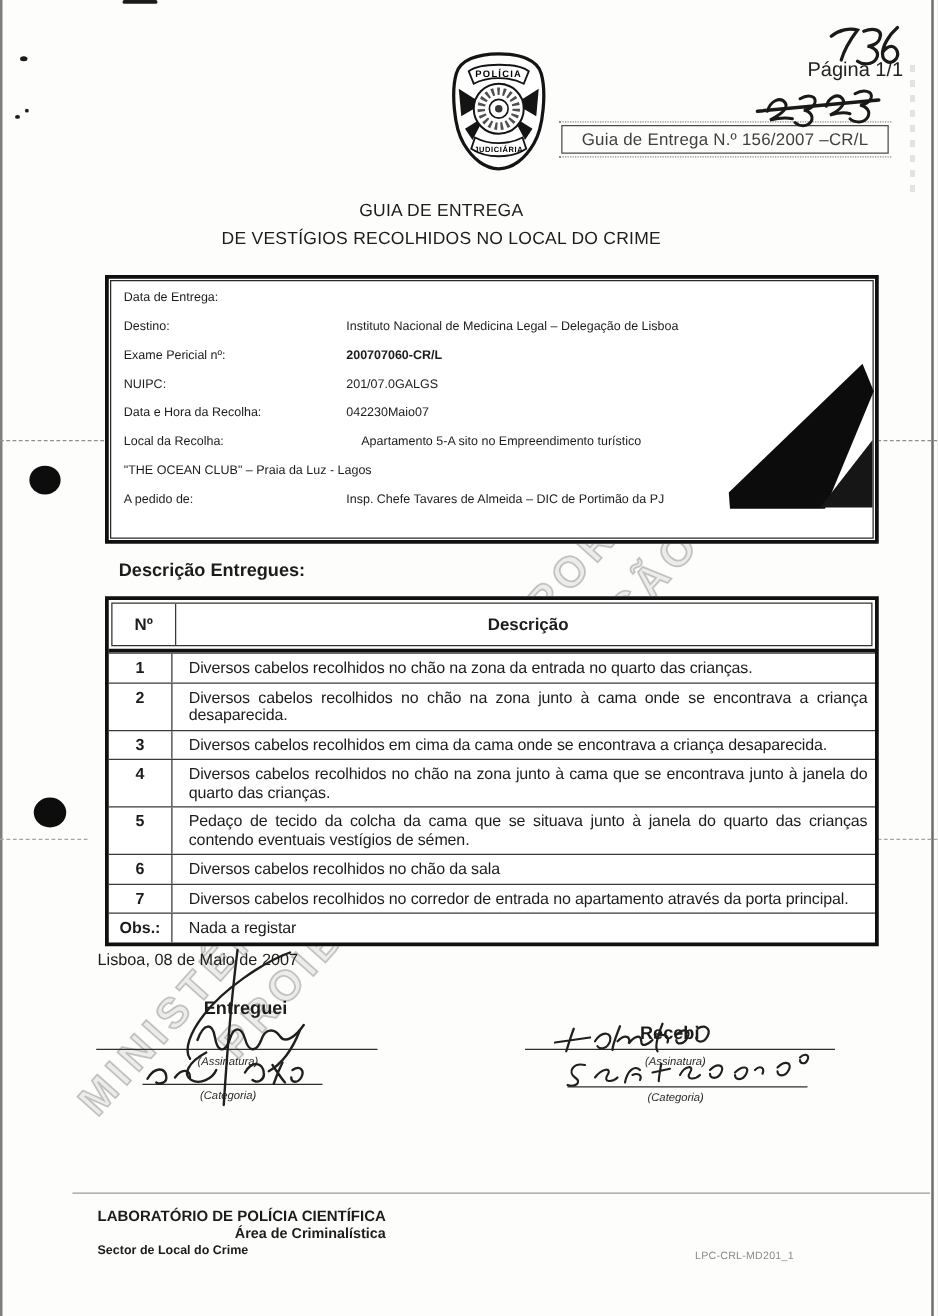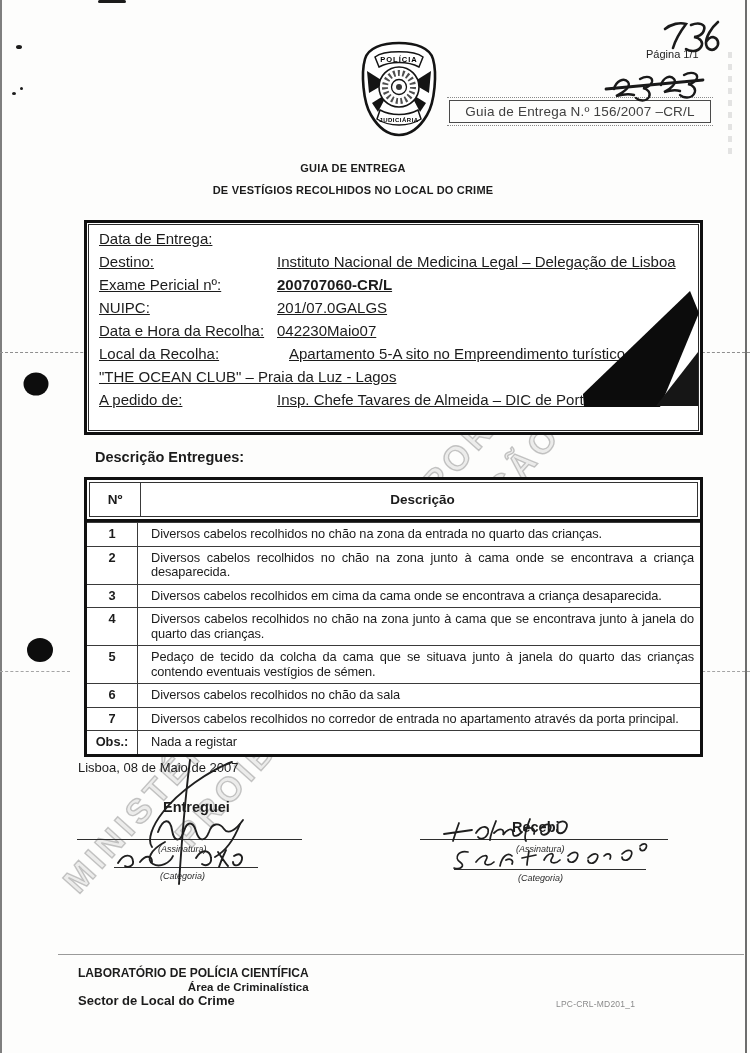--- a/index.html
+++ b/index.html
@@ -4,31 +4,31 @@
 <style>
   html,body{margin:0;padding:0;background:#e8e8e8;}
   .page{
     position:relative;width:750px;height:1053px;margin:0 auto;
     background:#fdfdfc;overflow:hidden;
     font-family:"Liberation Sans","DejaVu Sans",sans-serif;
     color:#1c1c1c;
   }
   .abs{position:absolute;}
   
-  .pagina{font-size:11px;color:#222;}
+  .pagina{font-size:16px;color:#222;}
   .guia-box-outer{border-top:1px dotted #8a8a8a;border-bottom:1px dotted #8a8a8a;padding:2px 2px;}
   .guia-box-inner{border:1px solid #4a4a4a;padding:3px 6px;text-align:center;
     font-size:13.5px;letter-spacing:.2px;color:#404040;white-space:nowrap;}
   .title-wrap{left:30px;top:157px;width:646px;text-align:center;line-height:22px;}
-  .title-line{font-weight:bold;font-size:11px;letter-spacing:.2px;}
+  .title-line{font-weight:normal;font-size:14px;letter-spacing:.2px;}
   
   .info-outer{left:84px;top:220px;width:619px;height:215px;border:3px solid #101010;
     box-sizing:border-box;padding:1px;background:#fff;}
   .info-inner{border:1px solid #2a2a2a;height:100%;box-sizing:border-box;padding:2px 0 0 0;}
-  .info-row{display:flex;padding:0 8px 0 10px;line-height:23px;font-size:15px;text-decoration:underline;}
+  .info-row{display:flex;padding:0 8px 0 10px;line-height:23px;font-size:10px;}
   .info-label{width:178px;flex:none;}
   .info-value{flex:1;}
   .bold{font-weight:bold;}
   
   .sec-head{left:95px;top:449px;font-size:14.5px;font-weight:bold;}
   .etable{left:84px;top:477px;width:619px;border:3.5px solid #101010;box-sizing:border-box;background:#fff;}
   .ehead-wrap{border-bottom:3.5px solid #101010;padding:2px;}
   .ehead{border:1px solid #333;display:flex;align-items:stretch;}
   .ehead .enum,.ehead .edesc{font-weight:bold;padding-top:9px;padding-bottom:9px;font-size:13.5px;text-align:center;}
   .enum{width:50px;flex:none;text-align:center;border-right:1px solid #3a3a3a;font-weight:bold;}
@@ -196,21 +196,21 @@
   <div class="abs sig-title" style="left:512px;top:800px;margin-top:19px;">Recebi</div>
   <div class="abs sig-line" style="left:420px;top:839px;width:248px;"></div>
   <div class="abs sig-cap" style="left:516px;top:844px;">(Assinatura)</div>
   <div class="abs sig-line" style="left:454px;top:869px;width:192px;"></div>
   <div class="abs sig-cap" style="left:518px;top:873px;">(Categoria)</div>
 
   <div class="abs foot-line"></div>
   <div class="abs foot-org">
     <div>LABORATÓRIO DE POLÍCIA CIENTÍFICA</div>
     <div style="font-size:11.5px;text-align:right;">Área de Criminalística</div>
-    <div style="font-size:13px;">Sector de Local do Crime</div>
+    <div style="font-size:10px;">Sector de Local do Crime</div>
   </div>
   <div class="abs form-code">LPC-CRL-MD201_1</div>
 
   <svg class="abs" style="left:0;top:0;" width="750" height="1053" viewBox="0 0 750 1053">
 
     <ellipse cx="36" cy="384" rx="12.5" ry="11.5" fill="#0d0d0d"></ellipse>
     <ellipse cx="40" cy="650" rx="13" ry="12" fill="#0d0d0d"></ellipse>
 
     <g>
       <polygon points="583,394 690,291 699,313 660,407 584,407" fill="#0c0c0c"></polygon>

